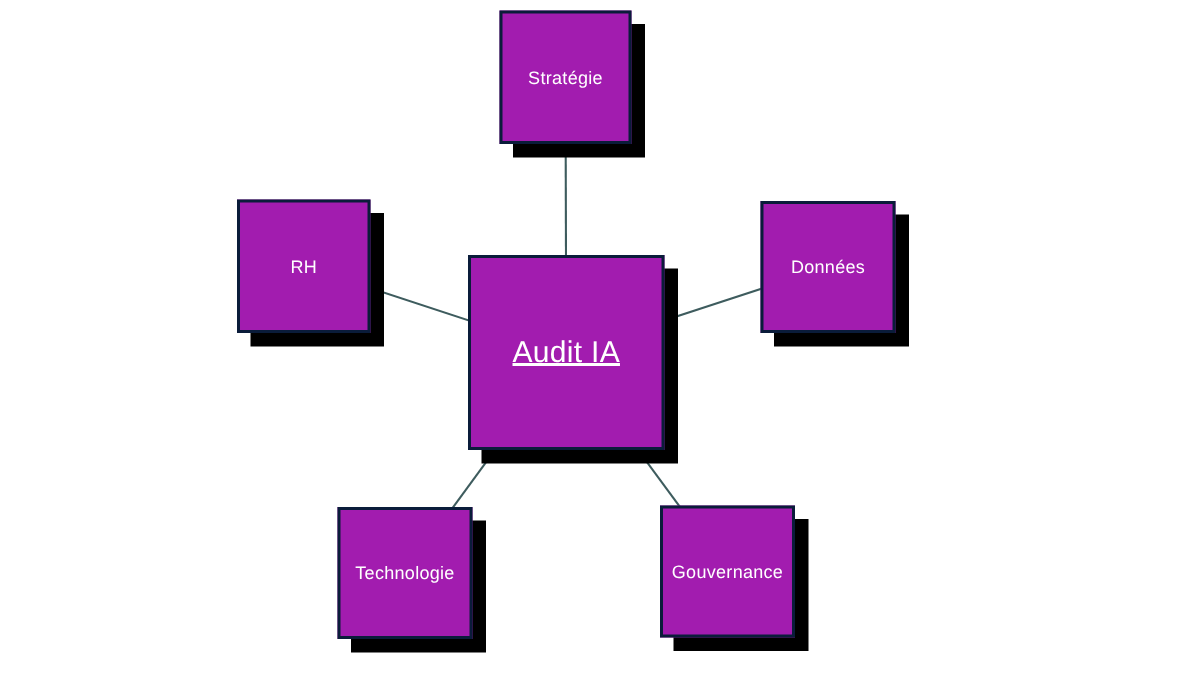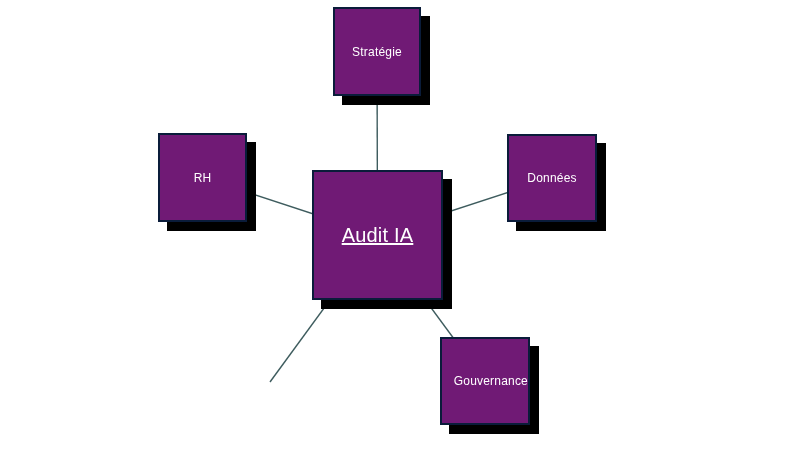--- a/index.html
+++ b/index.html
@@ -19,37 +19,37 @@
     position: absolute;
     left: 0;
     top: 0;
     width: 800px;
     height: 450px;
     z-index: 1;
   }
   .node {
     position: absolute;
     box-sizing: border-box;
-    background: #701a75;
+    background: #a21caf;
     border: 2px solid #0A1C3A;
     box-shadow: 9px 9px 0 #000000;
     display: flex;
     align-items: center;
     justify-content: center;
     text-align: center;
     color: #ffffff;
     z-index: 2;
     letter-spacing: 0.2px;
   }
   .n-center      { left: 312px; top: 170px; width: 131px; height: 130px; font-size: 20px; text-decoration: underline; }
   .n-strategie   { left: 333px; top:   7px; width:  88px; height:  89px; font-size: 12px; }
   .n-rh          { left: 158px; top: 133px; width:  89px; height:  89px; font-size: 12px; justify-content: center; }
   .n-donnees     { left: 507px; top: 134px; width:  90px; height:  88px; font-size: 12px; text-align: right; }
   .n-technologie { left: 225px; top: 338px; width:  90px; height:  88px; font-size: 12px; }
-  .n-gouvernance { left: 440px; top: 337px; width:  90px; height:  88px; font-size: 12px; justify-content: flex-end; }
+  .n-gouvernance { left: 440px; top: 337px; width:  90px; height:  88px; font-size: 12px; }
 </style>
 </head>
 <body>
 
 <div class="canvas">
 
   <svg class="connectors" viewBox="0 0 800 450" xmlns="http://www.w3.org/2000/svg">
     <line x1="377.5" y1="235" x2="377" y2="51.5" stroke="#3E5C5E" stroke-width="1.4"></line>
     <line x1="377.5" y1="235" x2="202.5" y2="177.5" stroke="#3E5C5E" stroke-width="1.4"></line>
     <line x1="377.5" y1="235" x2="552" y2="178" stroke="#3E5C5E" stroke-width="1.4"></line>
@@ -66,18 +66,21 @@
   </div>
 
   <div class="node n-rh">
     <span>RH</span>
   </div>
 
   <div class="node n-donnees">
     <span>Données</span>
   </div>
 
+  <div class="node n-technologie">
+    <span>Technologie</span>
+  </div>
 
   <div class="node n-gouvernance">
     <span>Gouvernance</span>
   </div>
 
 </div>
 
 </body></html>

